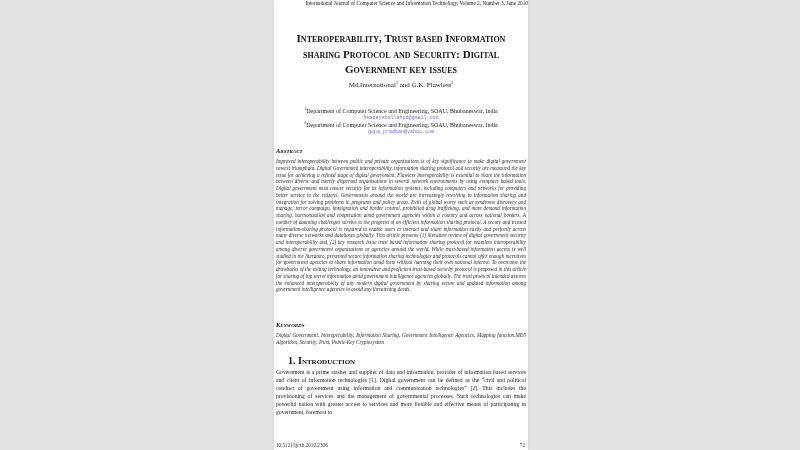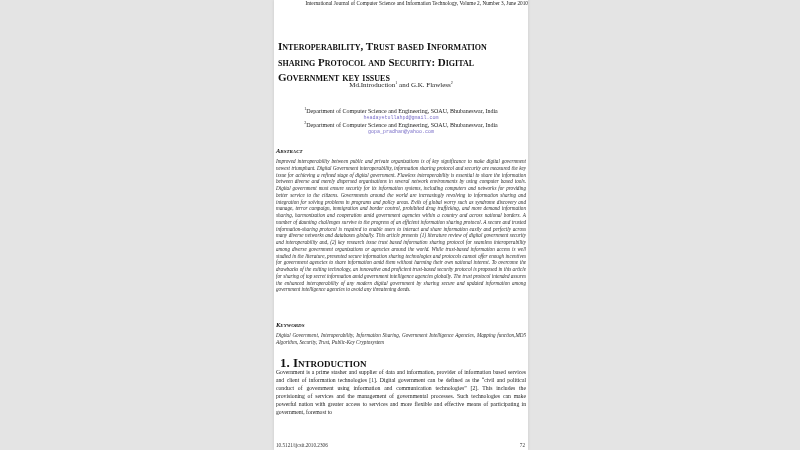--- a/index.html
+++ b/index.html
@@ -15,22 +15,22 @@
       left: 274px; top: 0;
       width: 254px; height: 450px;
       background: #ffffff;
       box-shadow: 0 0 3px rgba(0,0,0,0.12);
     }
     .running-head {
       position: absolute; top: 0; left: 2px; right: 0;
       font-size: 5.3px; text-align: right; white-space: nowrap; color: #222;
     }
     .title {
-      position: absolute; top: 39px; left: 4px; right: 4px;
-      font-weight: bold;
+      position: absolute; top: 31px; left: 4px; right: 4px;
+      text-align: center; font-weight: bold;
       font-size: 11px; line-height: 15.5px; color: #111;
       font-variant: small-caps;
     }
     .authors {
       position: absolute; top: 80px; left: 0; right: 0;
       text-align: center; font-size: 7px;
     }
     .authors sup { font-size: 4px; }
     .affil {
       position: absolute; left: 0; right: 0; text-align: center;
@@ -50,22 +50,22 @@
       position: absolute; top: 158px; left: 2px; right: 2px;
       font-style: italic; font-size: 5.15px; line-height: 6.75px;
       text-align: justify; color: #2a2a2a;
     }
     .keywords {
       position: absolute; top: 332px; left: 2px; right: 2px;
       font-style: italic; font-size: 5.15px; line-height: 6.8px;
       text-align: justify; color: #2a2a2a;
     }
     .intro-h {
-      position: absolute; top: 355px; left: 6px;
-      font-weight: bold; font-variant: small-caps; font-size: 13px; color: #111;
+      position: absolute; top: 355px; left: 14px;
+      font-weight: bold; font-variant: small-caps; font-size: 10px; color: #111;
     }
     .intro {
       position: absolute; top: 369px; left: 2px; right: 2px;
       font-size: 5.7px; line-height: 7.9px; text-align: justify; color: #222;
     }
     .footer-doi {
       position: absolute; left: 2px; top: 442px; font-size: 5.2px; color: #333;
     }
     .footer-page {
       position: absolute; right: 3px; top: 442px; font-size: 5.2px; color: #333;
@@ -73,21 +73,21 @@
   </style>
 </head>
 <body>
 
 <div class="page">
   <div class="running-head">International Journal of Computer Science and Information Technology, Volume 2, Number 3, June 2010</div>
 
   <div class="title">Interoperability, Trust based Information sharing Protocol and Security: Digital Government key issues</div>
 
   <div class="authors">
-    <span>Md.Introduction</span><sup>1</sup><span> and </span><span>G.K. Flawless</span><sup>2</sup>
+    <span>Md.International</span><sup>1</sup><span> and </span><span>G.K. Flawless</span><sup>2</sup>
   </div>
 
   <div class="affil" style="top:105px;">
     <sup>1</sup><span>Department of Computer Science and Engineering, SOAU, Bhubaneswar, India</span>
     <a class="email">headayetullahpd@gmail.com</a>
   </div>
   <div class="affil" style="top:119px;">
     <sup>2</sup><span>Department of Computer Science and Engineering, SOAU, Bhubaneswar, India</span>
     <a class="email">gopa_pradhan@yahoo.com</a>
   </div>

